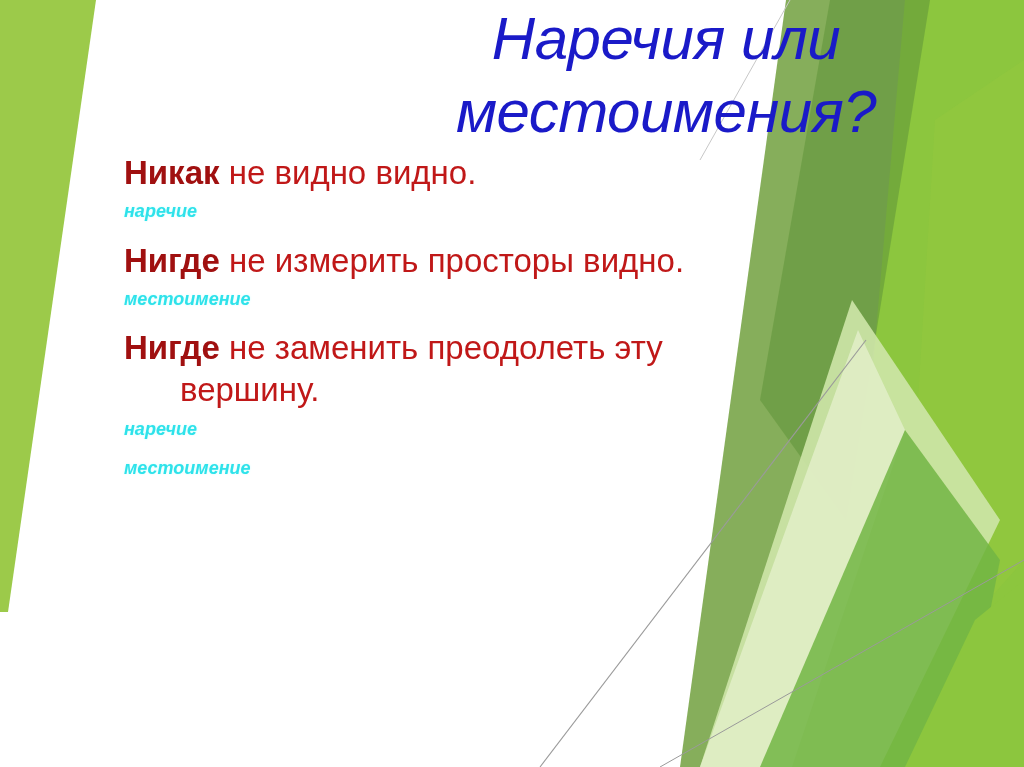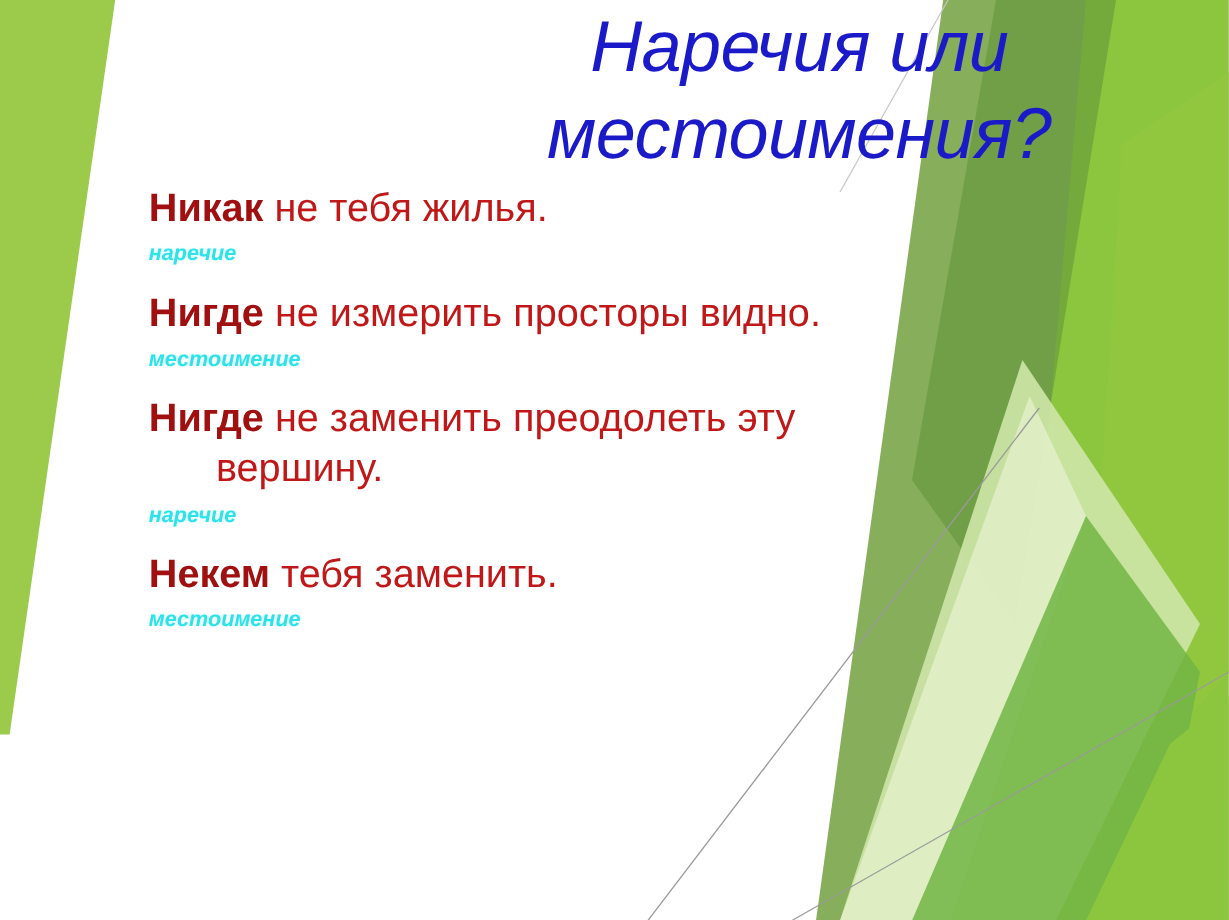--- a/index.html
+++ b/index.html
@@ -120,34 +120,33 @@
   </svg>
 
   <div id="content">
 
     <div class="slide-title">Наречия или
 местоимения?</div>
 
     <div class="body-block">
 
       <div class="pair">
-        <p class="sentence"><span class="kw">Никак</span><span> не тебя жилья.</span></p>
+        <p class="sentence"><span class="kw">Никак</span><span> не видно видно.</span></p>
         <p class="answer">наречие</p>
       </div>
 
       <div class="pair">
         <p class="sentence"><span class="kw">Нигде</span><span> не измерить просторы видно.</span></p>
         <p class="answer">местоимение</p>
       </div>
 
       <div class="pair">
         <p class="sentence"><span class="kw">Нигде</span><span> не заменить преодолеть эту</span><span class="cont">вершину.</span></p>
         <p class="answer">наречие</p>
       </div>
 
       <div class="pair">
-        <p class="sentence"><span class="kw">Некем</span><span> тебя заменить.</span></p>
         <p class="answer">местоимение</p>
       </div>
 
     </div>
   </div>
 </div>
 
 </body></html>

